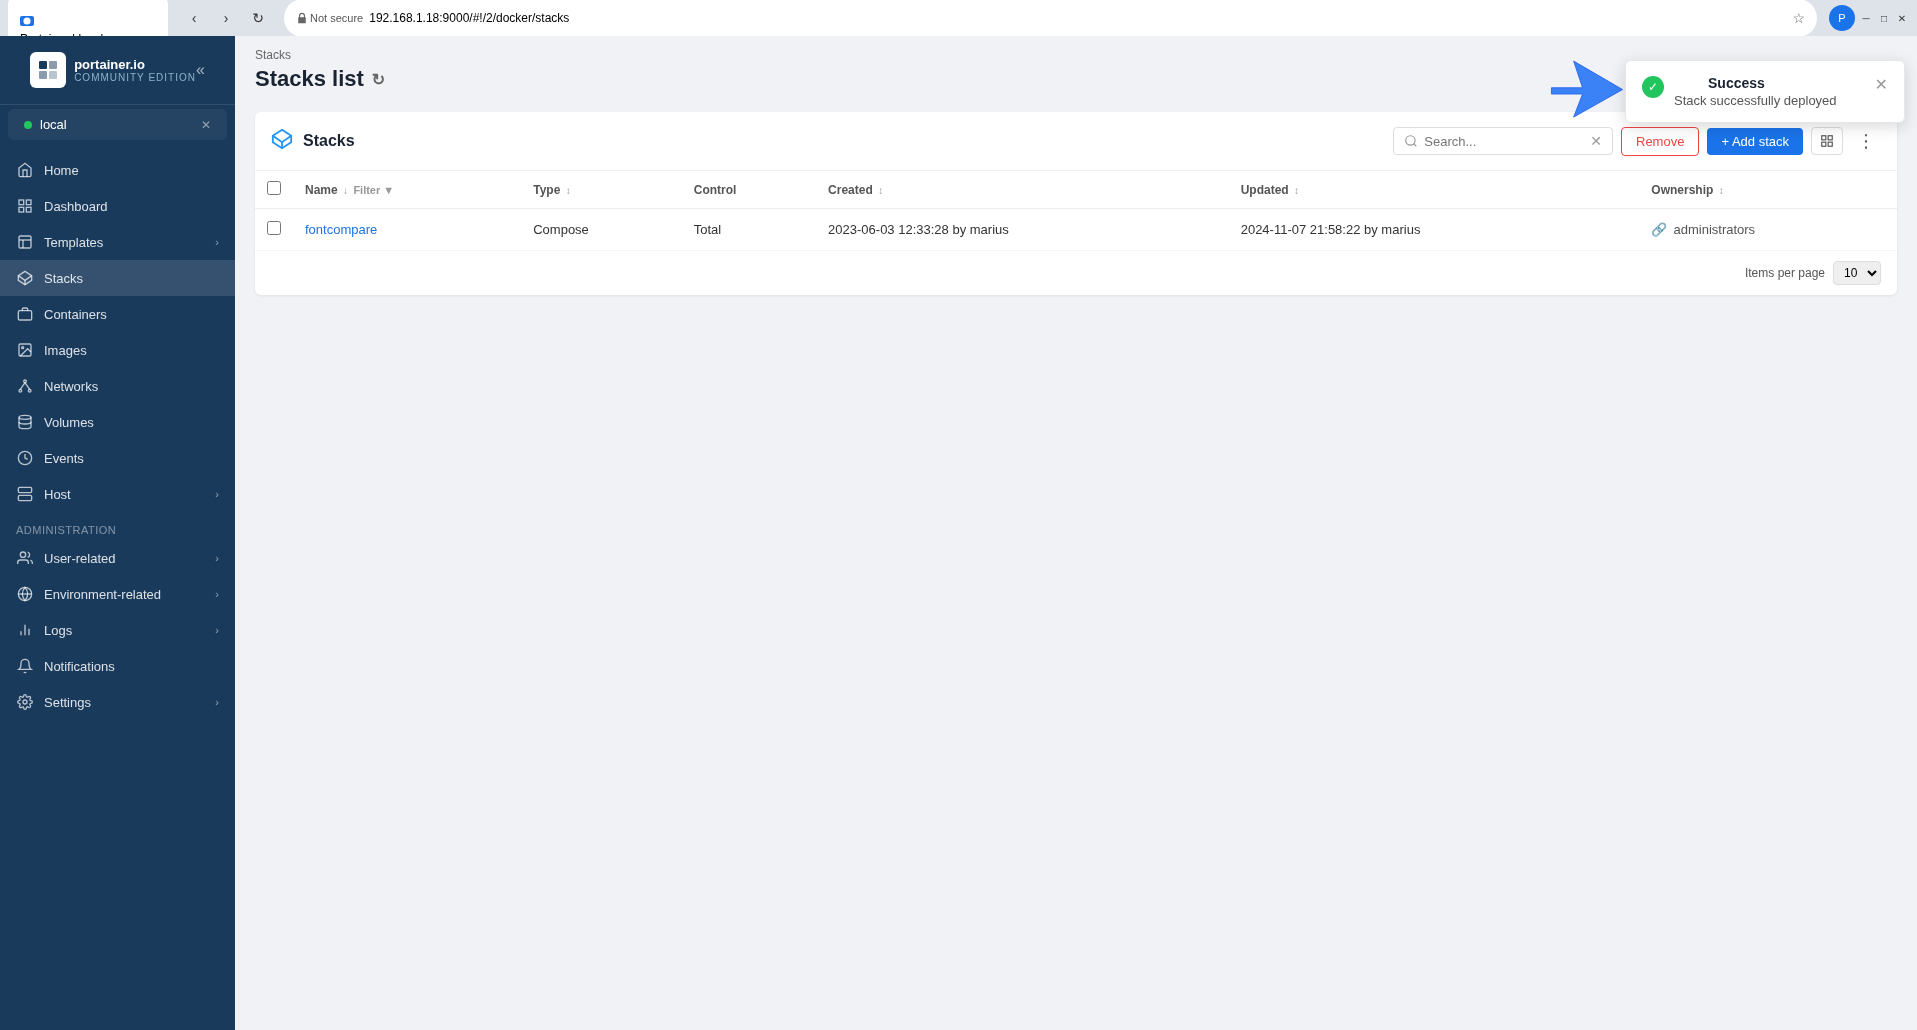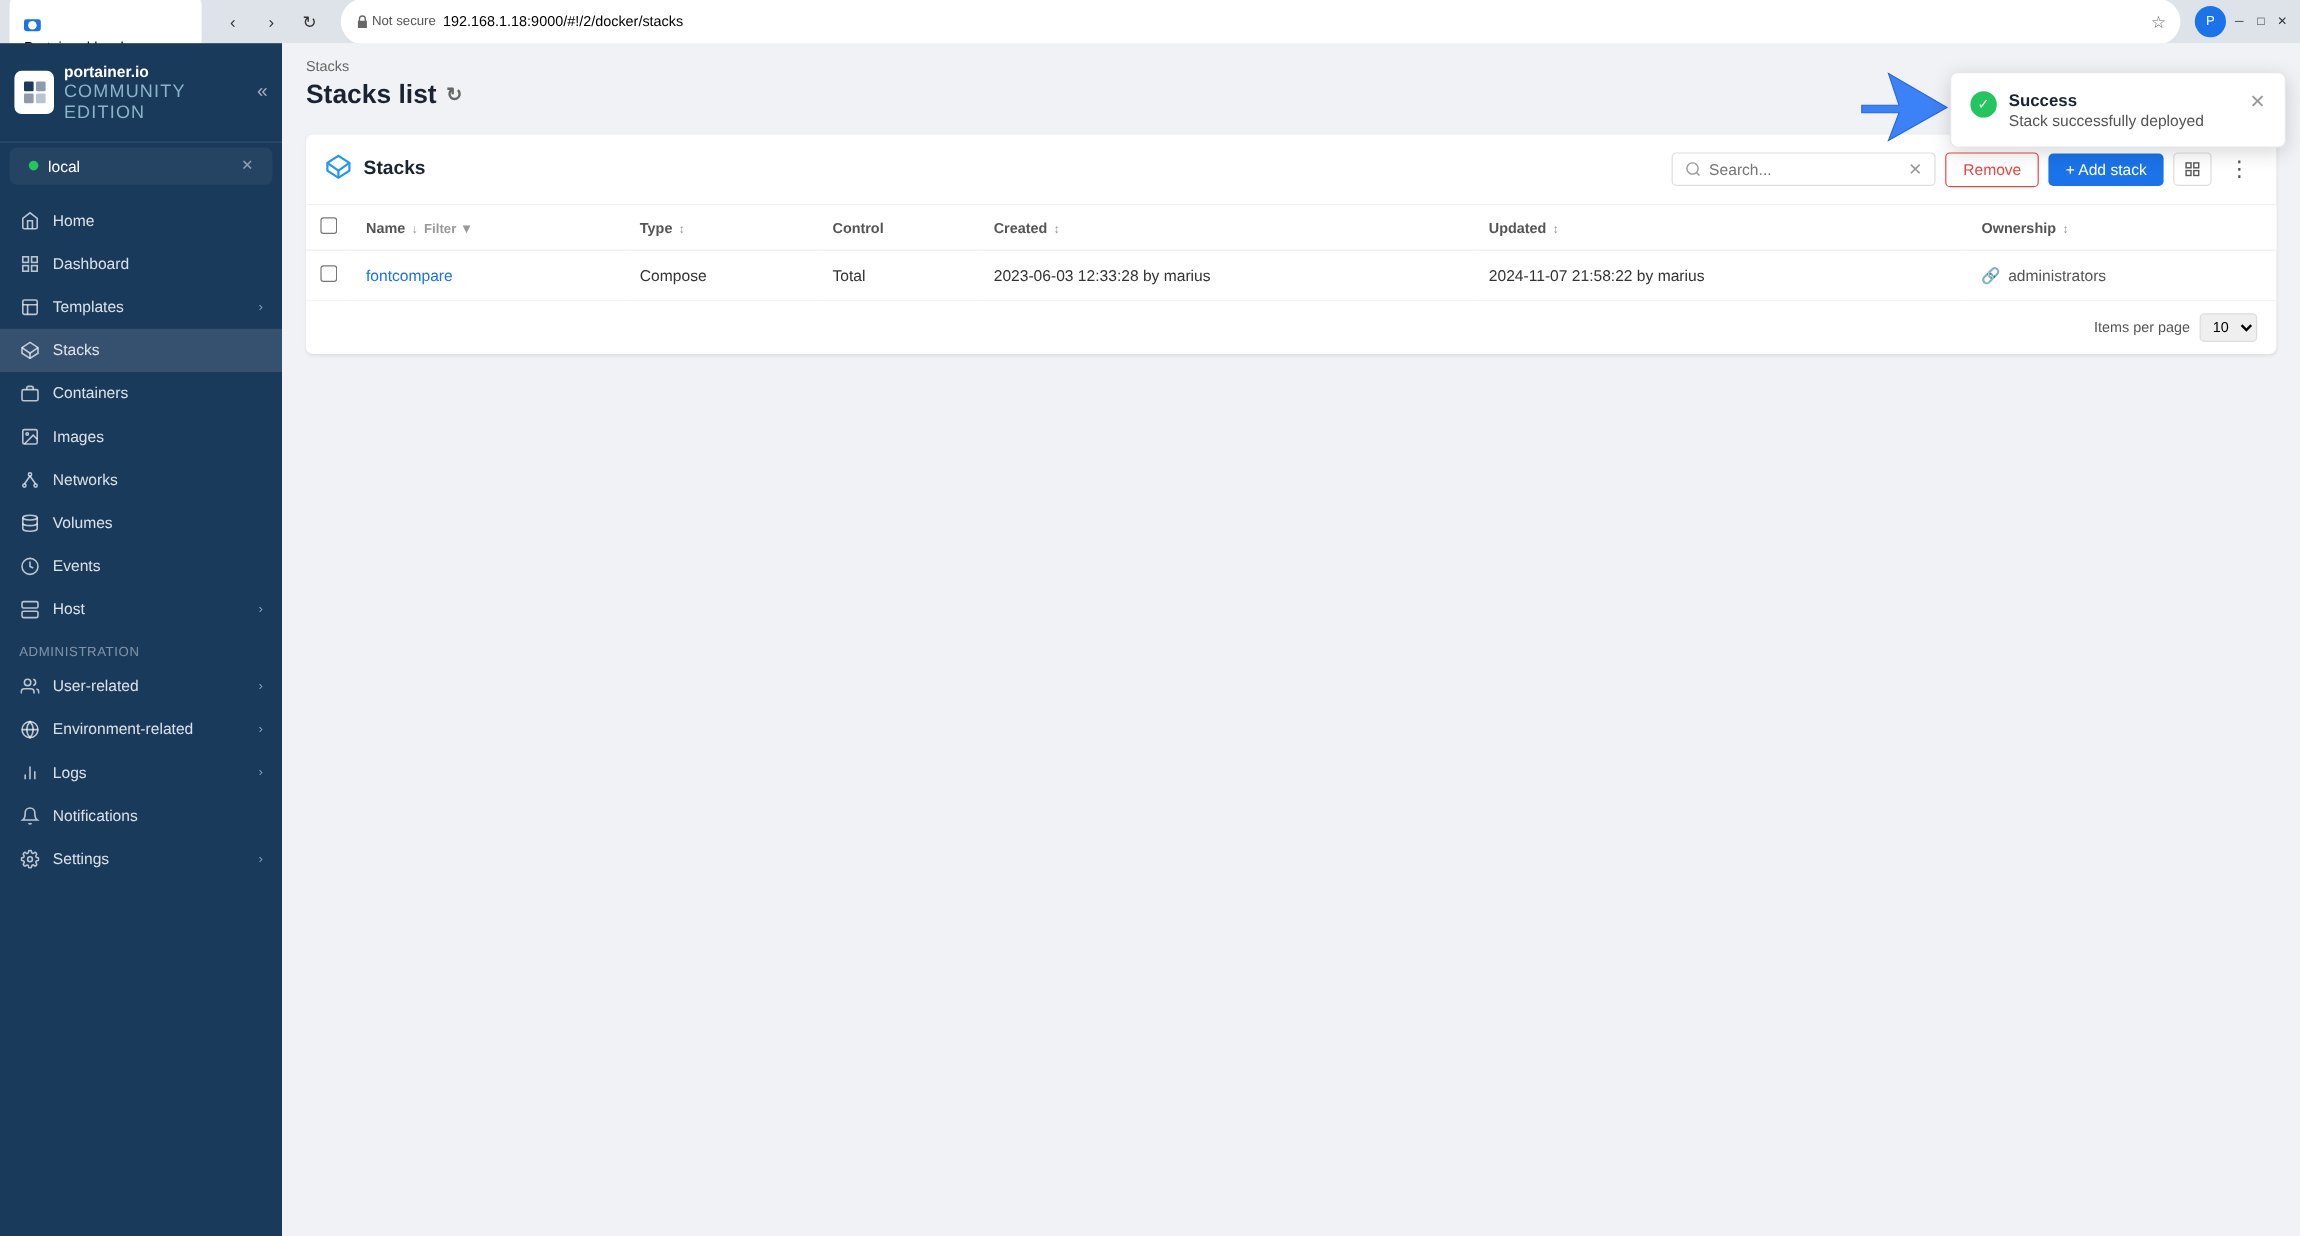--- a/index.html
+++ b/index.html
@@ -25,21 +25,21 @@
     
     .app-container { display: flex; height: calc(100vh - 36px); }
 
     
     .sidebar { width: 235px; background: #1a3a5c; color: white; display: flex; flex-direction: column; overflow-y: auto; flex-shrink: 0; }
     .sidebar-header { display: flex; align-items: center; justify-content: center; padding: 16px 12px; border-bottom: 1px solid rgba(255,255,255,0.1); }
     .logo-area { display: flex; align-items: center; gap: 8px; }
     .logo-icon { width: 36px; height: 36px; background: white; border-radius: 6px; display: flex; align-items: center; justify-content: center; }
     .logo-icon svg { width: 24px; height: 24px; }
     .logo-text { font-size: 13px; font-weight: 600; line-height: 1.2; }
-    .logo-sub { font-size: 15px; color: #8ab4c9; letter-spacing: 1px; text-transform: uppercase; }
+    .logo-sub { font-size: 10px; color: #8ab4c9; letter-spacing: 1px; text-transform: uppercase; }
     .sidebar-collapse { color: rgba(255,255,255,0.6); cursor: pointer; font-size: 16px; }
 
     .sidebar-nav { flex: 1; padding: 8px 0; }
     .sidebar-item { display: flex; align-items: center; gap: 10px; padding: 9px 16px; color: rgba(255,255,255,0.85); cursor: pointer; font-size: 13px; }
     .sidebar-item.active { background: rgba(255,255,255,0.12); }
     .sidebar-item .icon { width: 18px; height: 18px; display: flex; align-items: center; justify-content: center; flex-shrink: 0; color: rgba(255,255,255,0.7); }
     .sidebar-item .chevron { margin-left: auto; font-size: 11px; color: rgba(255,255,255,0.5); }
 
     .sidebar-section-label { padding: 12px 16px 4px; font-size: 11px; color: rgba(255,255,255,0.45); text-transform: uppercase; letter-spacing: 0.5px; }
 
@@ -86,21 +86,21 @@
     .ownership-icon { color: #999; }
 
     .table-footer { padding: 10px 16px; display: flex; justify-content: flex-end; align-items: center; gap: 8px; font-size: 12px; color: #555; }
     .table-footer select { border: 1px solid #ddd; border-radius: 4px; padding: 3px 6px; font-size: 12px; }
 
     
     .toast-container { position: fixed; top: 60px; right: 12px; z-index: 1000; }
     .toast { background: white; border-radius: 6px; box-shadow: 0 4px 16px rgba(0,0,0,0.15); padding: 14px 16px; width: 280px; display: flex; align-items: flex-start; gap: 10px; border: 1px solid #e5e7eb; }
     .toast-icon { width: 22px; height: 22px; border-radius: 50%; background: #22c55e; display: flex; align-items: center; justify-content: center; flex-shrink: 0; color: white; font-size: 12px; margin-top: 1px; }
     .toast-content { flex: 1; }
-    .toast-title { font-weight: 600; font-size: 14px; color: #1a2332; }
+    .toast-title { font-weight: 600; font-size: 14px; color: #1a2332; margin-left: 34px; }
     .toast-message { font-size: 13px; color: #555; margin-top: 2px; }
     .toast-close { color: #999; cursor: pointer; font-size: 16px; flex-shrink: 0; }
 
     
     .arrow-pointer { position: fixed; top: 55px; right: 290px; z-index: 999; }
     .arrow-pointer svg { width: 80px; height: 70px; }
 
     
     .dots-btn { background: transparent; border: none; cursor: pointer; color: #555; font-size: 18px; padding: 4px 6px; }
   </style>

